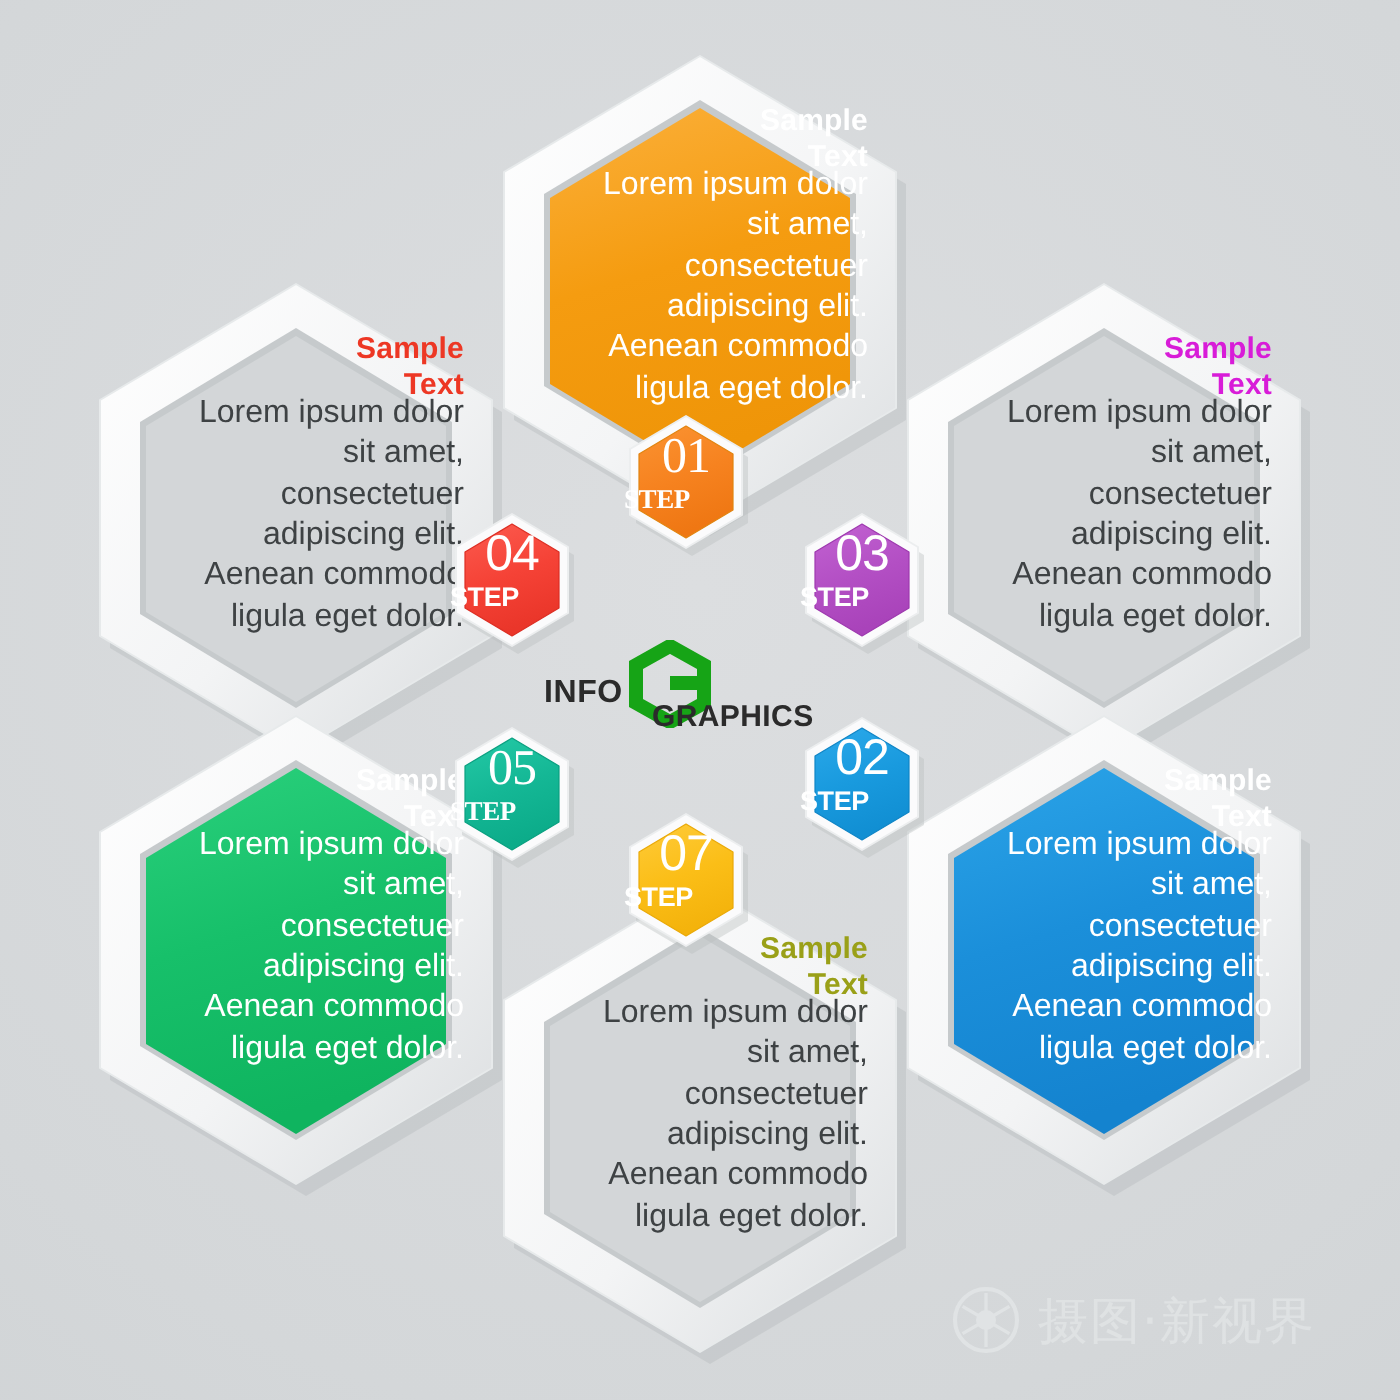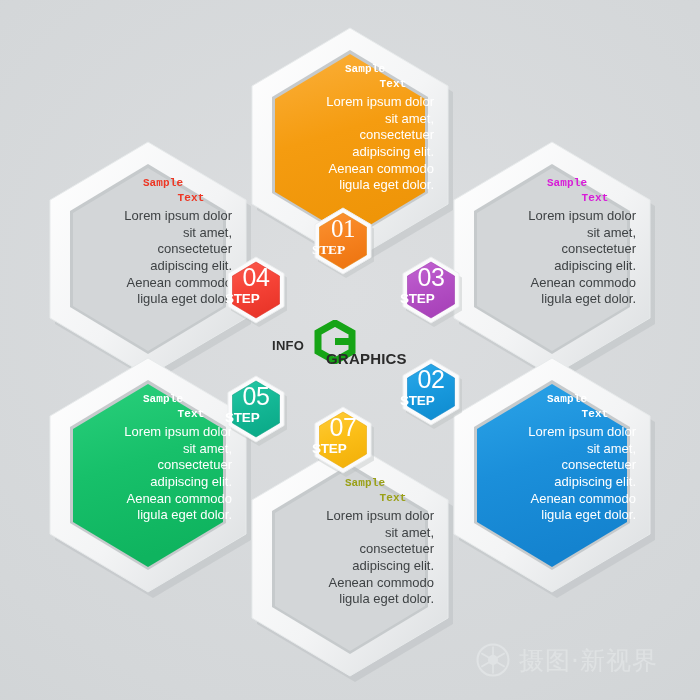--- a/index.html
+++ b/index.html
@@ -13,40 +13,40 @@
 
   
   .cell{position:absolute;width:224px;height:252px;}
   .hexframe{position:absolute;inset:0;}
   .hexframe svg{position:absolute;left:0;top:0;overflow:visible;}
 
   .cellbody{position:absolute;left:0;top:0;width:224px;height:252px;
     display:flex;align-items:center;justify-content:center;}
   .txtwrap{position:relative;width:168px;text-align:right;}
   .sample{position:absolute;left:0;top:-30px;width:100%;
-    font-size:11px;font-weight:bold;line-height:1.05;
-    text-align:center;letter-spacing:.1px;font-family:Liberation Mono, monospace;}
+    font-size:15px;font-weight:bold;line-height:1.05;
+    text-align:right;letter-spacing:.1px;}
   .sample .s1{display:block;margin-left:30px;}
   .sample .s2{display:block;margin-left:86px;margin-top:3px;}
-  .body{font-size:13px;line-height:1.28;text-align:right;color:#3e4244;}
+  .body{font-size:16px;line-height:1.28;text-align:right;color:#3e4244;}
   .body span{display:block;}
   .light .body{color:#ffffff;}
   .light .sample{color:#ffffff;}
 
   
   .badge{position:absolute;width:62px;height:70px;}
   .badge svg{position:absolute;left:0;top:0;overflow:visible;}
   .badge .num{position:absolute;left:0;right:0;top:9px;text-align:center;
     font-size:25px;line-height:1;color:#fff;font-weight:400;letter-spacing:-.5px;}
   .badge .stp{position:absolute;left:0;right:0;top:36px;text-align:left;
     font-size:13.5px;line-height:1;color:#fff;font-weight:bold;letter-spacing:-.2px;}
 
   
   #logo{position:absolute;left:272px;top:316px;width:160px;height:48px;}
-  #logo .info{position:absolute;left:0;top:22px;font-size:13px;font-weight:bold;color:#2b2b2b;letter-spacing:.3px;}
+  #logo .info{position:absolute;left:0;top:22px;font-size:16px;font-weight:bold;color:#2b2b2b;letter-spacing:.3px;}
   #logo .graphics{position:absolute;left:54px;top:6px;font-size:15px;font-weight:bold;color:#2b2b2b;letter-spacing:.2px;margin-top:28px;}
   #logo .ghex{position:absolute;left:41px;top:4px;}
 
   
   #wm{position:absolute;left:476px;top:637px;width:210px;height:46px;
      display:flex;align-items:center;gap:9px;opacity:.62;}
   #wm .shut{width:34px;height:34px;flex:0 0 34px;}
   #wm .wtext{font-size:25px;color:#e6e9ea;letter-spacing:1px;
      font-family:"DejaVu Sans",sans-serif;}
 </style>
@@ -347,21 +347,21 @@
           </linearGradient>
         </defs>
       <path d="M31 1 L59 17.5 L59 50.5 L31 67 L3 50.5 L3 17.5 Z" fill="#b9bdbf" opacity=".4" transform="translate(3,4)"></path>
       <path d="M31 1 L59 17.5 L59 50.5 L31 67 L3 50.5 L3 17.5 Z" fill="#fbfbfc" stroke="#eceeef" stroke-width="1" stroke-linejoin="round"></path>
       <path d="M31 6 L54.5 20 L54.5 48 L31 62 L7.5 48 L7.5 20 Z" fill="url(#b4)" stroke="#eaa907" stroke-width=".6" stroke-linejoin="round"></path>
     </svg>
     <div class="num">07</div>
     <div class="stp">STEP</div>
   </div>
 
-  <div class="badge" id="badge-05" style="left:225px;top:375px;">
+  <div class="badge" id="badge-05" style="left:225px;top:363px;font-family:Liberation Serif, serif;">
     <svg width="62" height="70" viewBox="0 0 62 70">
       <defs>
           <linearGradient id="b5" x1="0" y1="0" x2=".3" y2="1">
         <stop offset="0" stop-color="#24c9a6"></stop>
             <stop offset=".55" stop-color="#14b795"></stop>
             <stop offset="1" stop-color="#0cac8a"></stop>
           </linearGradient>
         </defs>
       <path d="M31 1 L59 17.5 L59 50.5 L31 67 L3 50.5 L3 17.5 Z" fill="#b9bdbf" opacity=".4" transform="translate(3,4)"></path>
       <path d="M31 1 L59 17.5 L59 50.5 L31 67 L3 50.5 L3 17.5 Z" fill="#fbfbfc" stroke="#eceeef" stroke-width="1" stroke-linejoin="round"></path>

